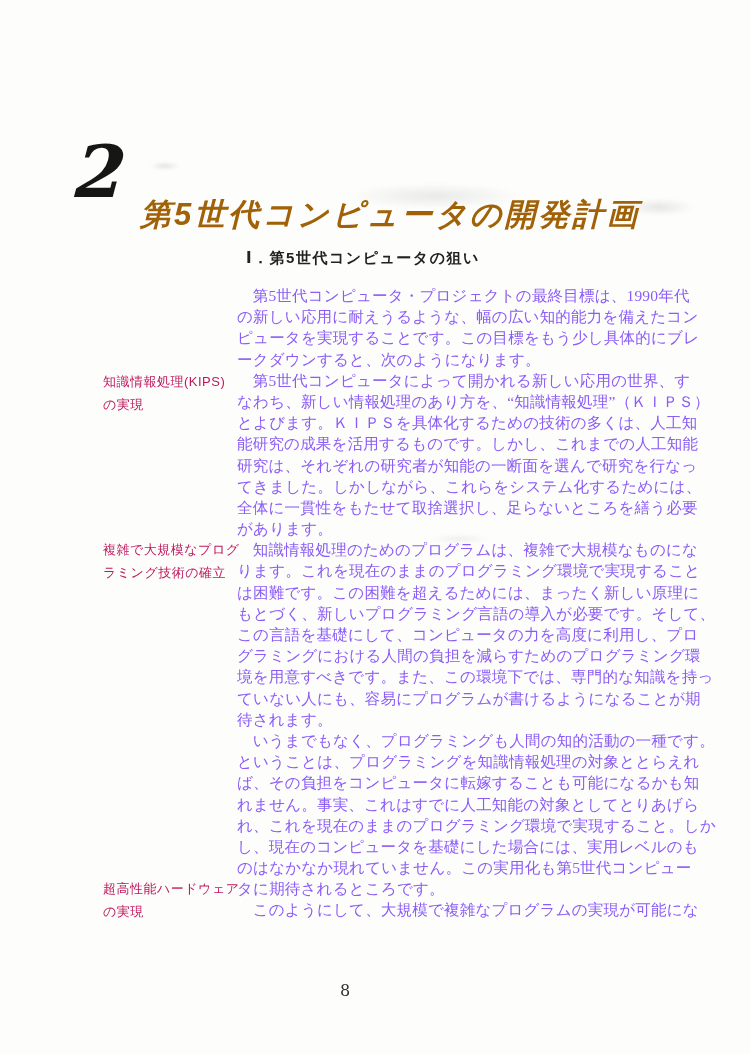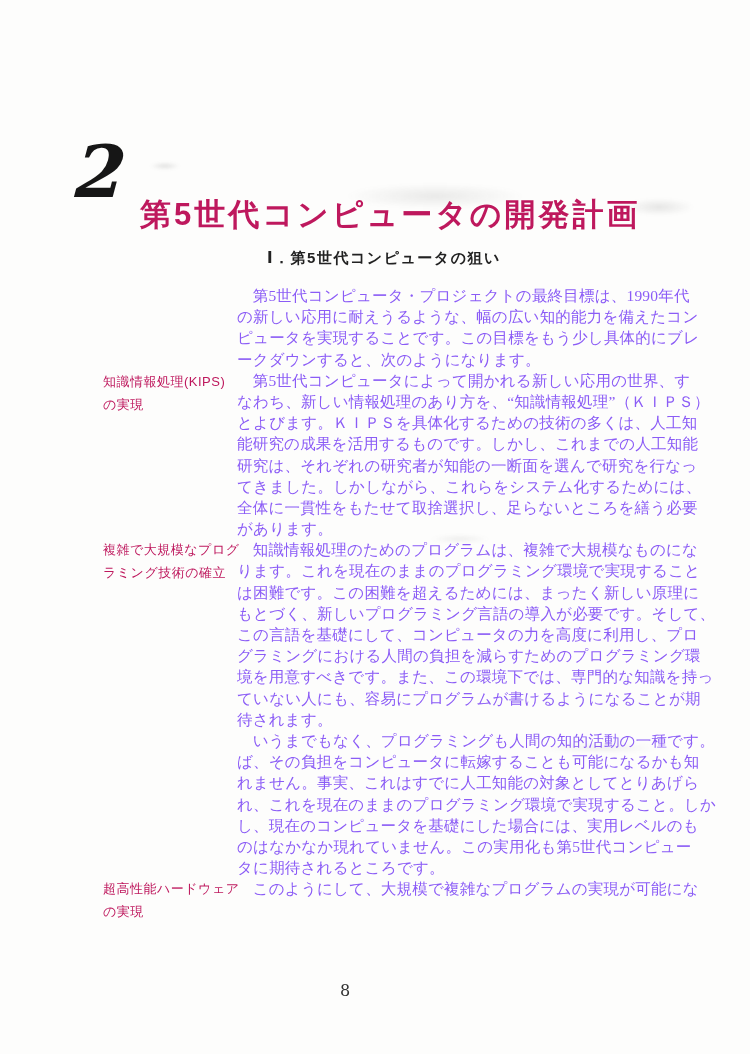--- a/index.html
+++ b/index.html
@@ -34,34 +34,34 @@
   
   .chapter-title {
     position: absolute;
     left: 140px;
     top: 194px;
     margin: 0;
     font-size: 31px;
     font-weight: 700;
     letter-spacing: 3px;
     white-space: nowrap;
-    color: #be185d;
+    color: #a16207;
+    font-style: italic;
   }
 
   
   .section-heading {
     position: absolute;
     left: 246px;
     top: 249px;
     font-size: 15px;
     font-weight: 600;
     letter-spacing: 1.5px;
     white-space: nowrap;
     color: #222;
-    margin-left: 21px;
   }
 
   
   .body-col {
     position: absolute;
     left: 237px;
     top: 285px;
     width: 470px;
   }
   .body-line {
@@ -176,20 +176,21 @@
       <div class="body-line">　知識情報処理のためのプログラムは、複雑で大規模なものにな</div>
       <div class="body-line">ります。これを現在のままのプログラミング環境で実現すること</div>
       <div class="body-line">は困難です。この困難を超えるためには、まったく新しい原理に</div>
       <div class="body-line">もとづく、新しいプログラミング言語の導入が必要です。そして、</div>
       <div class="body-line">この言語を基礎にして、コンピュータの力を高度に利用し、プロ</div>
       <div class="body-line">グラミングにおける人間の負担を減らすためのプログラミング環</div>
       <div class="body-line">境を用意すべきです。また、この環境下では、専門的な知識を持っ</div>
       <div class="body-line">ていない人にも、容易にプログラムが書けるようになることが期</div>
       <div class="body-line">待されます。</div>
       <div class="body-line">　いうまでもなく、プログラミングも人間の知的活動の一種です。</div>
+      <div class="body-line">ということは、プログラミングを知識情報処理の対象ととらえれ</div>
       <div class="body-line">ば、その負担をコンピュータに転嫁することも可能になるかも知</div>
       <div class="body-line">れません。事実、これはすでに人工知能の対象としてとりあげら</div>
       <div class="body-line">れ、これを現在のままのプログラミング環境で実現すること。しか</div>
       <div class="body-line">し、現在のコンピュータを基礎にした場合には、実用レベルのも</div>
       <div class="body-line">のはなかなか現れていません。この実用化も第5世代コンピュー</div>
       <div class="body-line">タに期待されるところです。</div>
       <div class="body-line">　このようにして、大規模で複雑なプログラムの実現が可能にな</div>
     </div>
 
   <div class="page-num">8</div>

